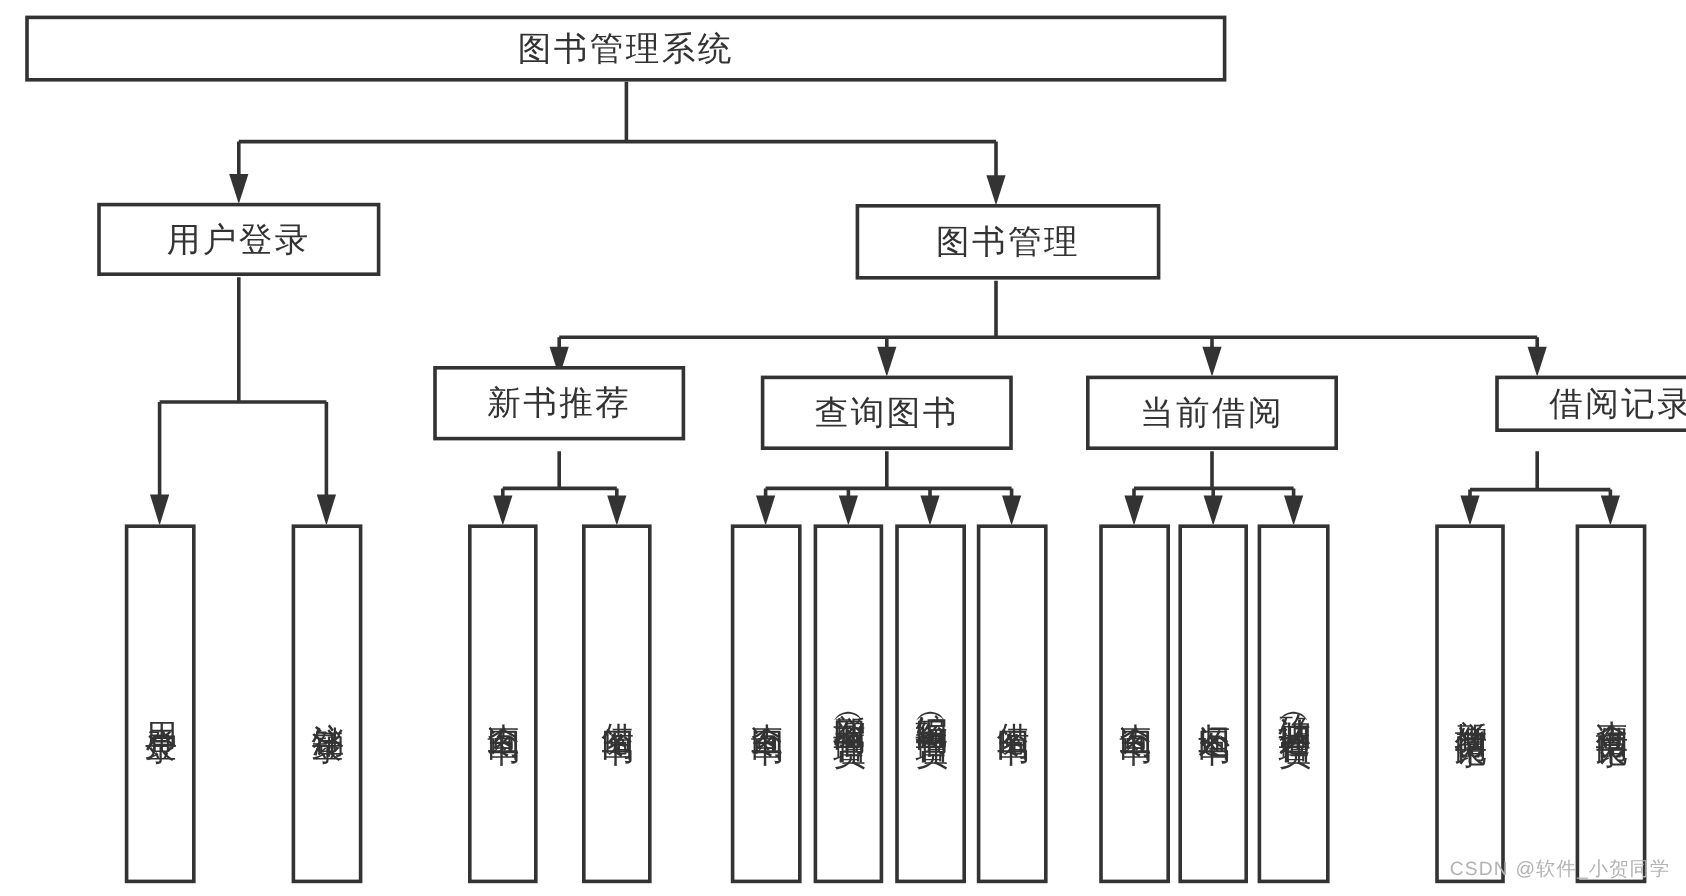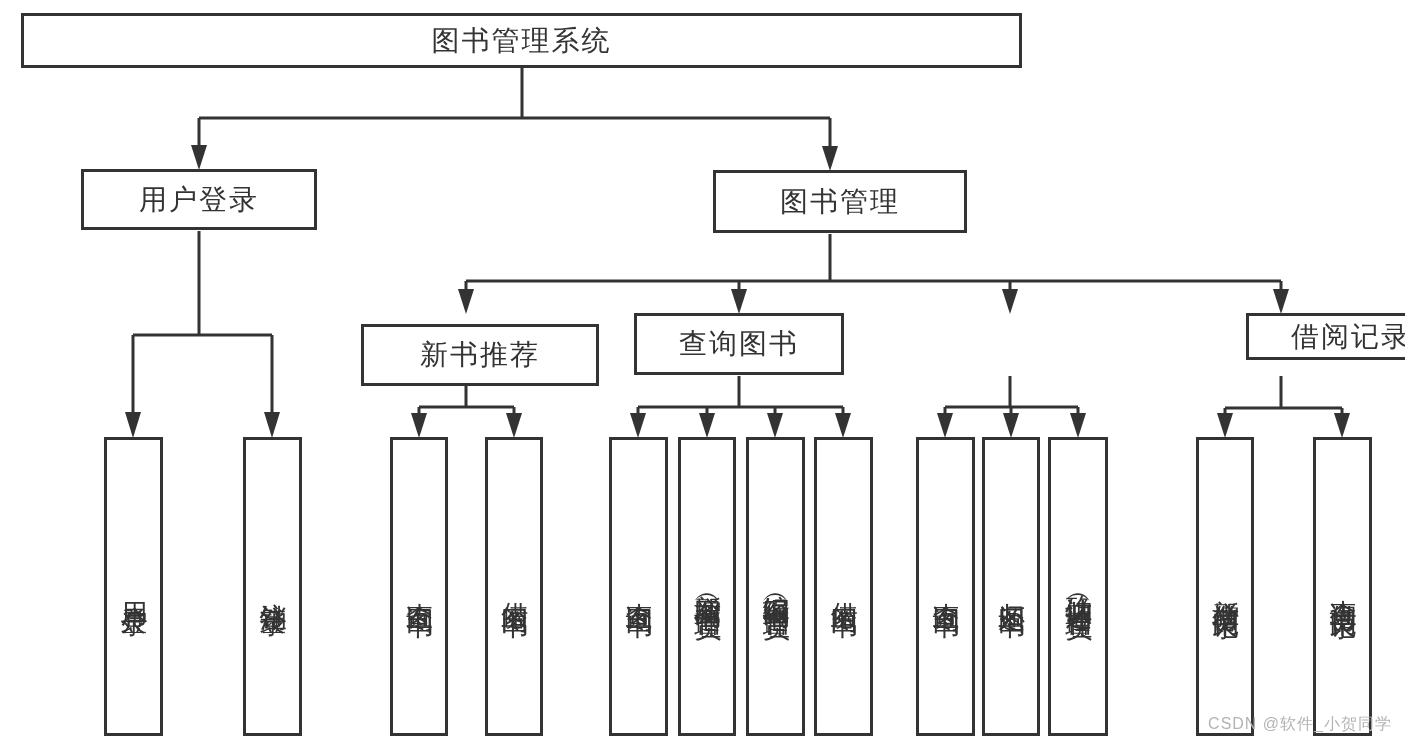--- a/index.html
+++ b/index.html
@@ -40,21 +40,21 @@
   .v-node .v-label {
     writing-mode: vertical-rl;
     font-size: 27px;
     line-height: 1.1;
     letter-spacing: 3px;
     max-height: 288px;
   }
   .root-node    { left: 21px;  top: 13px;  width: 1001px; height: 55px; }
   .n-user-login { left: 81px;  top: 169px; width: 236px;  height: 61px; }
   .n-book-mgmt  { left: 713px; top: 170px; width: 254px;  height: 63px; }
-  .n-new-rec    { left: 361px; top: 324px; width: 238px;  height: 62px; }
+  .n-new-rec    { left: 361px; top: 305px; width: 210px;  height: 62px; }
   .n-book-bor   { left: 634px; top: 313px; width: 210px;  height: 62px; }
   .n-cur-bor    { left: 905px; top: 313px; width: 210px;  height: 62px; }
   .n-bor-rec    { left: 1246px;top: 313px; width: 210px;  height: 47px; }
 
   .leaf { top: 437px; height: 299px; }
   .l-user-login { left: 104px;  width: 59px; }
   .l-logout     { left: 243px;  width: 59px; }
   .l-nb-query   { left: 390px;  width: 58px; }
   .l-nb-borrow  { left: 485px;  width: 58px; }
   .l-bb-query   { left: 609px;  width: 59px; }
@@ -131,20 +131,23 @@
   <div class="node n-book-mgmt">
     <span class="h-label">图书管理</span>
   </div>
 
   <div class="node n-new-rec">
     <span class="h-label">新书推荐</span>
   </div>
   <div class="node n-book-bor">
     <span class="h-label">查询图书</span>
   </div>
+  <div class="node n-cur-bor">
+    <span class="h-label">当前借阅</span>
+  </div>
   <div class="node n-bor-rec">
     <span class="h-label">借阅记录</span>
   </div>
 
   <div class="node v-node leaf l-user-login">
     <span class="v-label">用户登录</span>
   </div>
   <div class="node v-node leaf l-logout">
     <span class="v-label">注销登录</span>
   </div>

